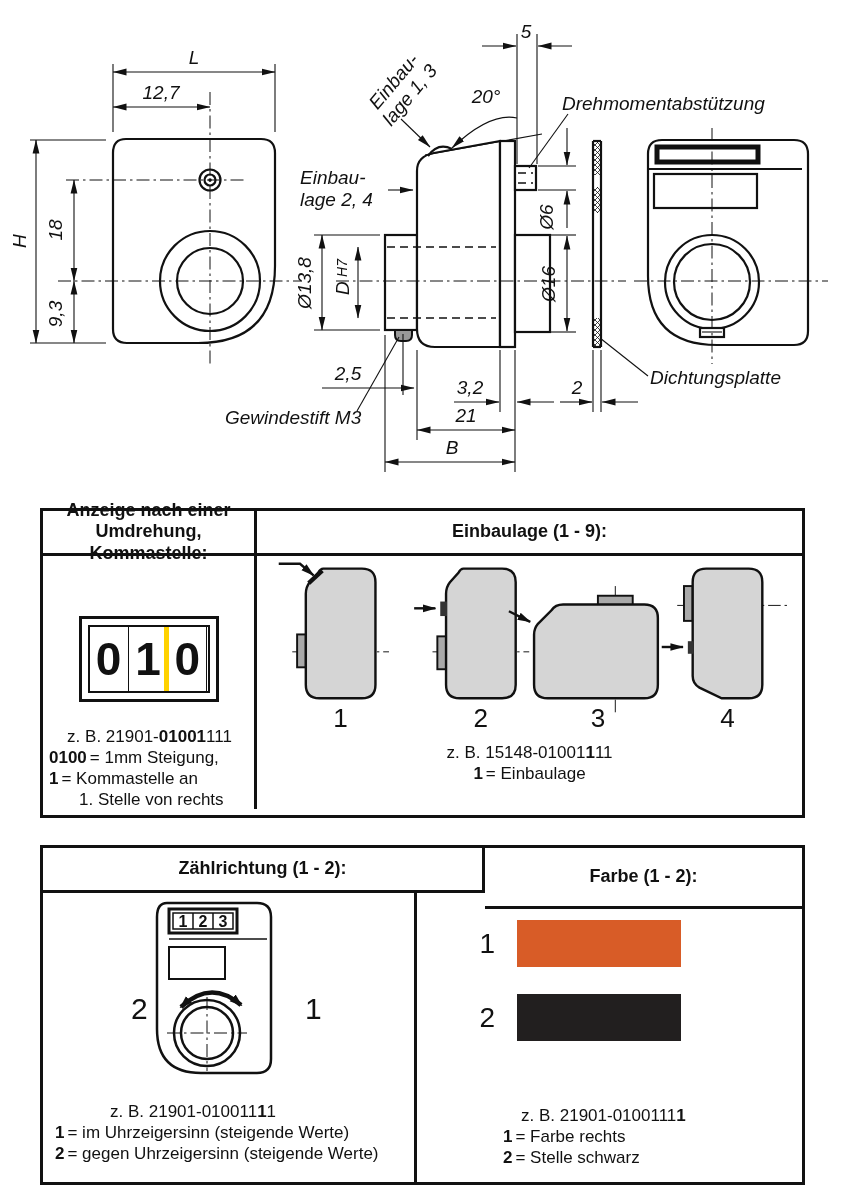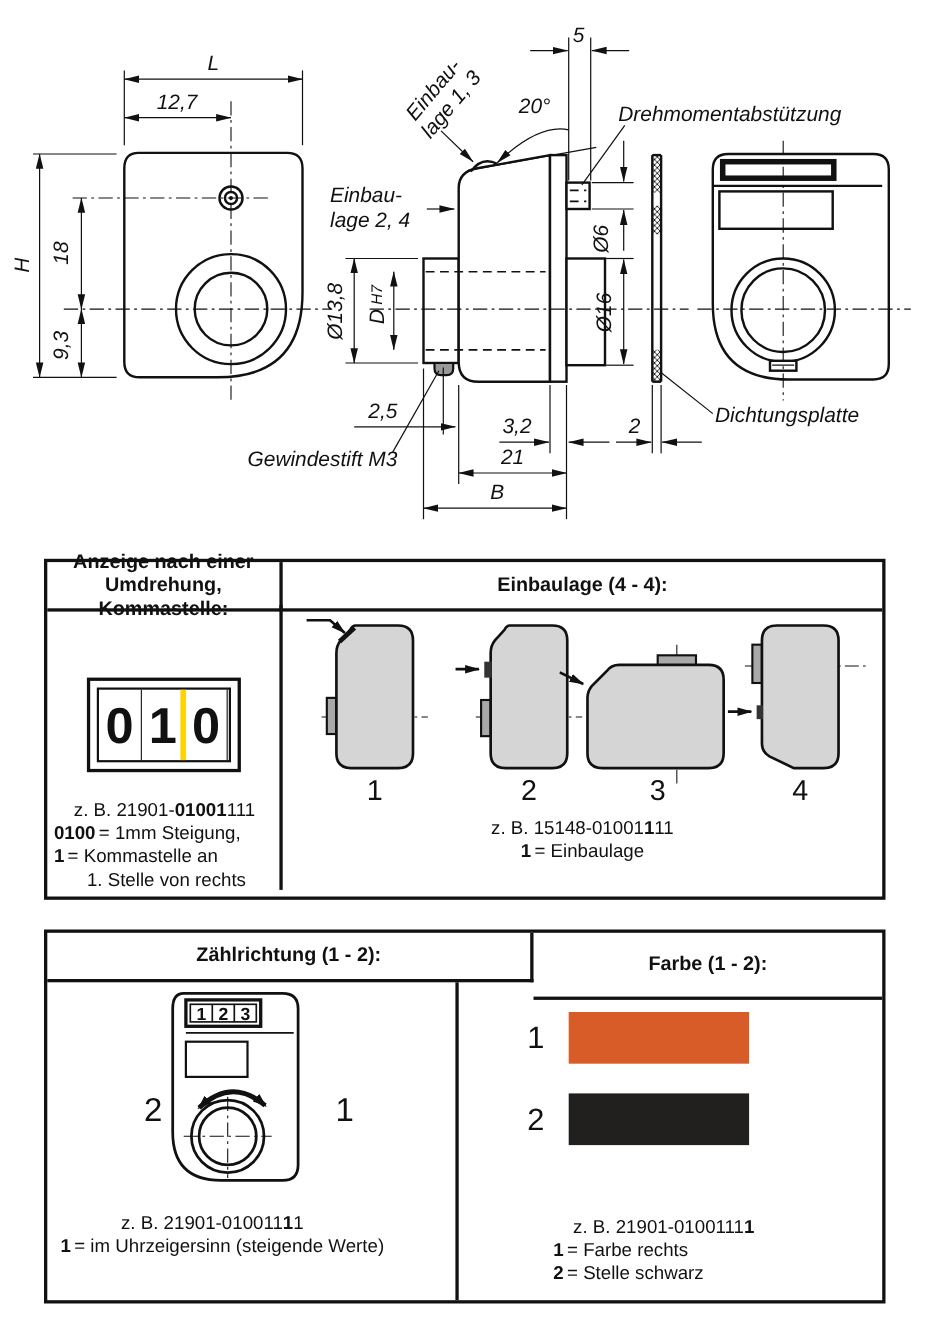--- a/index.html
+++ b/index.html
@@ -201,21 +201,21 @@
     </g>
   </svg>
 
   <div class="tbl" id="t1">
     <div class="cols" style="height:39px;">
       <div class="colL hdr" style="height:45px;width:214px;">
         <span>Anzeige nach einer</span>
         <span>Umdrehung, Kommastelle:</span>
       </div>
       <div class="hdr" style="height:45px;flex:1;">
-        <span>Einbaulage (4 - 4):</span>
+        <span>Einbaulage (1 - 9):</span>
       </div>
     </div>
     <div class="cols" style="height:259px;">
 
       <div class="colL" style="width:214px;">
         <div class="counter">
           <div class="counter-in">
             <div class="counter-cell">0</div>
             <div class="counter-cell">1</div>
             <div class="counter-cell">0</div>
@@ -312,20 +312,21 @@
           <circle cx="98" cy="132" r="33" fill="none" stroke="#111" stroke-width="2.5"></circle>
           <circle cx="98" cy="132" r="26" fill="none" stroke="#111" stroke-width="2.5"></circle>
           <line x1="58" y1="132" x2="138" y2="132" class="cl"></line>
           <line x1="98" y1="96" x2="98" y2="170" class="cl"></line>
           <text x="22" y="118" font-size="30" fill="#111">2</text>
           <text x="196" y="118" font-size="30" fill="#111">1</text>
         </svg>
         <div class="code" style="margin-top:8px;padding-left:12px;">
           <div style="padding-left:55px;"><span>z. B.  21901-010011</span><b>1</b><span>1</span></div>
           <div class="legend-line"><b>1</b><span>= im Uhrzeigersinn (steigende Werte)</span></div>
+          <div class="legend-line"><b>2</b><span>= gegen Uhrzeigersinn (steigende Werte)</span></div>
         </div>
       </div>
 
       <div style="flex:1;">
         <div class="swrow">
           <div class="swlabel">1</div>
           <div class="swatch" style="background: rgb(216, 92, 39);"></div>
         </div>
         <div class="swrow">
           <div class="swlabel">2</div>

